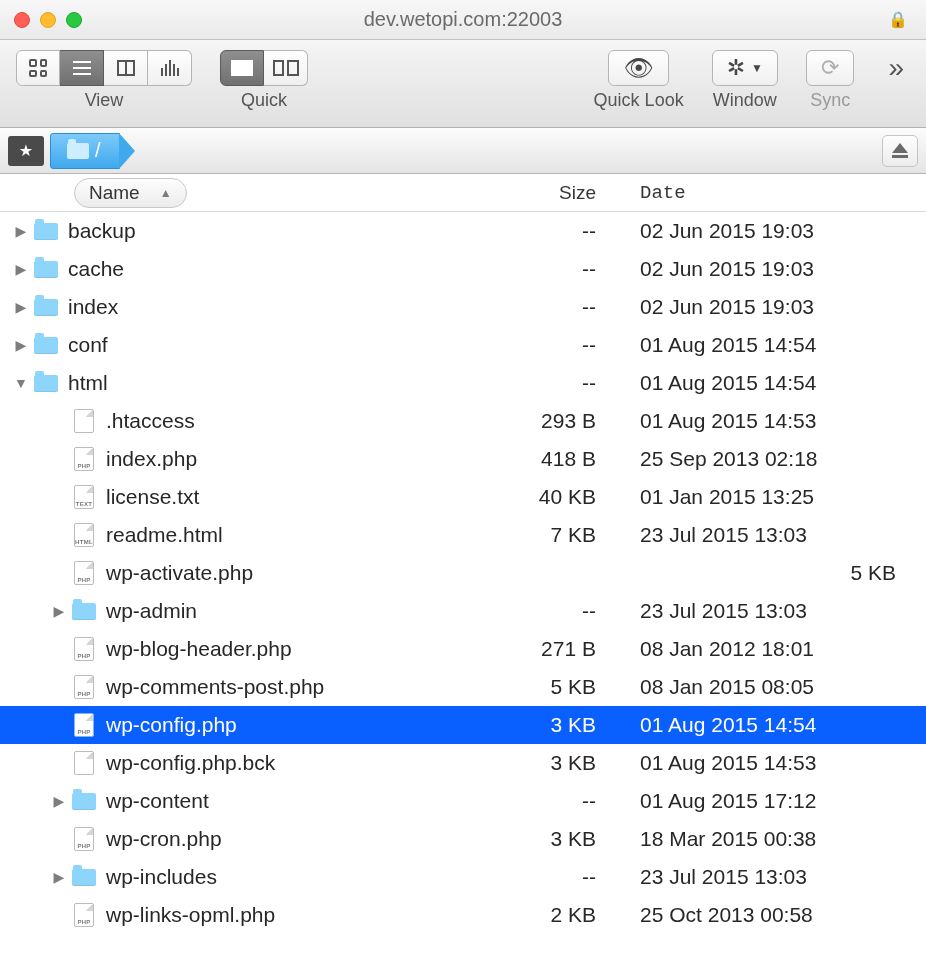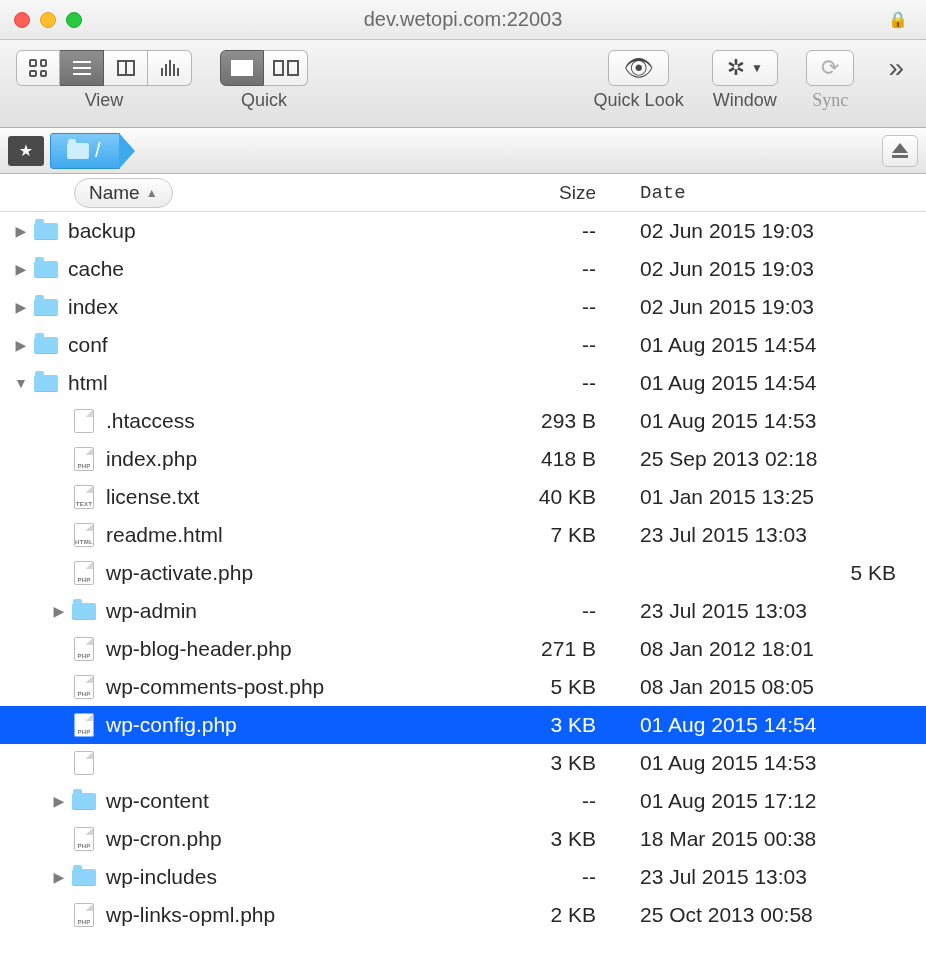--- a/index.html
+++ b/index.html
@@ -115,21 +115,21 @@
 .eject .bar{ width:16px;height:3px;background:#6b6b6b;}
 
 
 .colhead {
   height:38px; display:flex; align-items:center;
   border-bottom:1px solid #d9d9d9;
   font-size:19px; color:#363636;
 }
 .colhead .ch-indent{ width:74px; }
 .namepill{
-  display:flex; align-items:center; gap:6px;
+  display:flex; align-items:center; gap:20px;
   border:1px solid #c8c8c8; border-radius:16px; padding:3px 14px 3px 14px;
   background:linear-gradient(#fdfdfd,#ececec);
 }
 .colhead .ch-size{ margin-left:auto; width:140px; text-align:right; padding-right:30px;}
 .colhead .ch-date{ width:300px; padding-left:14px;font-family:Liberation Mono, monospace;}
 
 
 .list { }
 .row {
   height:38px; display:flex; align-items:center;
@@ -237,21 +237,21 @@
       <span class="ic ic-gear">✲</span>
       <span style="margin-left:6px;font-size:12px;">▼</span>
     </div>
     <div class="group-label">Window</div>
   </div>
 
   <div class="group">
     <div class="btn single" style="color:#b0b0b0;">
       <span class="ic ic-sync">⟳</span>
     </div>
-    <div class="group-label" style="color:#9a9a9a;font-family:Liberation Serif, serif;">Sync</div>
+    <div class="group-label" style="color:#9a9a9a;">Sync</div>
   </div>
 
   <div class="overflow">»</div>
 </div>
 
 <div class="pathbar">
   <div class="fav">
     <span>★</span>
   </div>
   <div class="crumb">
@@ -442,20 +442,21 @@
       <div class="size">3 KB</div>
       <div class="date">01 Aug 2015 14:54</div>
     </div>
     <div class="row">
       <div class="indent"></div>
       <div style="width: 38px; flex: 0 0 auto;"></div>
       <div class="noarrow"></div>
       <div class="icon">
         <div class="fileico"></div>
       </div>
+      <div class="name">wp-config.php.bck</div>
       <div class="size">3 KB</div>
       <div class="date">01 Aug 2015 14:53</div>
     </div>
     <div class="row">
       <div class="indent"></div>
       <div style="width: 38px; flex: 0 0 auto;"></div>
       <div class="arrow">▶</div>
       <div class="icon">
         <div class="folder"></div>
       </div>

